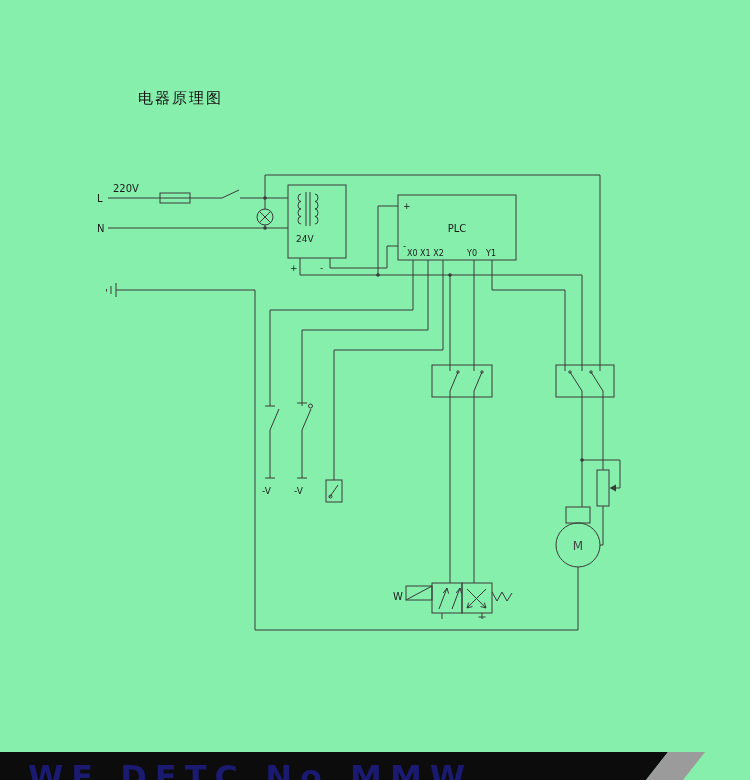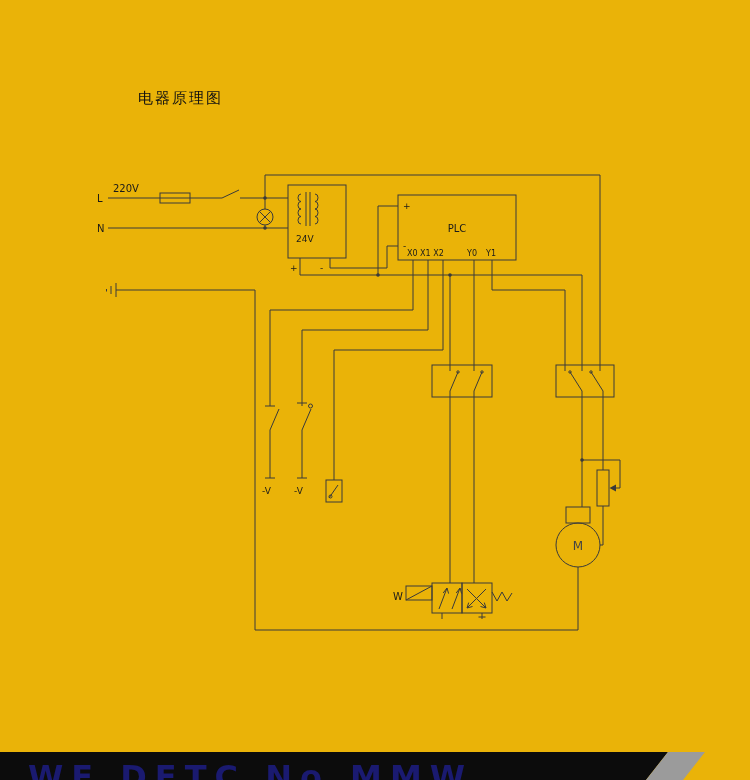--- a/index.html
+++ b/index.html
@@ -1,16 +1,16 @@
 <!DOCTYPE html>
 <html><head>
 <meta charset="utf-8">
 <style>
   html,body{margin:0;padding:0;background:#ffffff;}
-  .page{position:relative;width:750px;height:780px;background:#eab308;overflow:hidden;
+  .page{position:relative;width:750px;height:780px;background:#86efac;overflow:hidden;
         font-family:"Liberation Sans",sans-serif;}
   svg{display:block;}
   svg text{font-family:"DejaVu Sans","Liberation Sans",sans-serif;fill:#1a1a1a;}
   .title-text{font-size:15px;letter-spacing:2px;fill:#111;}
   .lbl10{font-size:10px;}
   .lbl9{font-size:9px;}
   .lbl8{font-size:8px;}
   .motor-text{font-size:12px;fill:#444;}
   .footer-text{font-size:32px;font-weight:bold;letter-spacing:8px;fill:#1a1a70;}
   .wiregrp{stroke:#3a3a3a;stroke-width:1;fill:none;}

